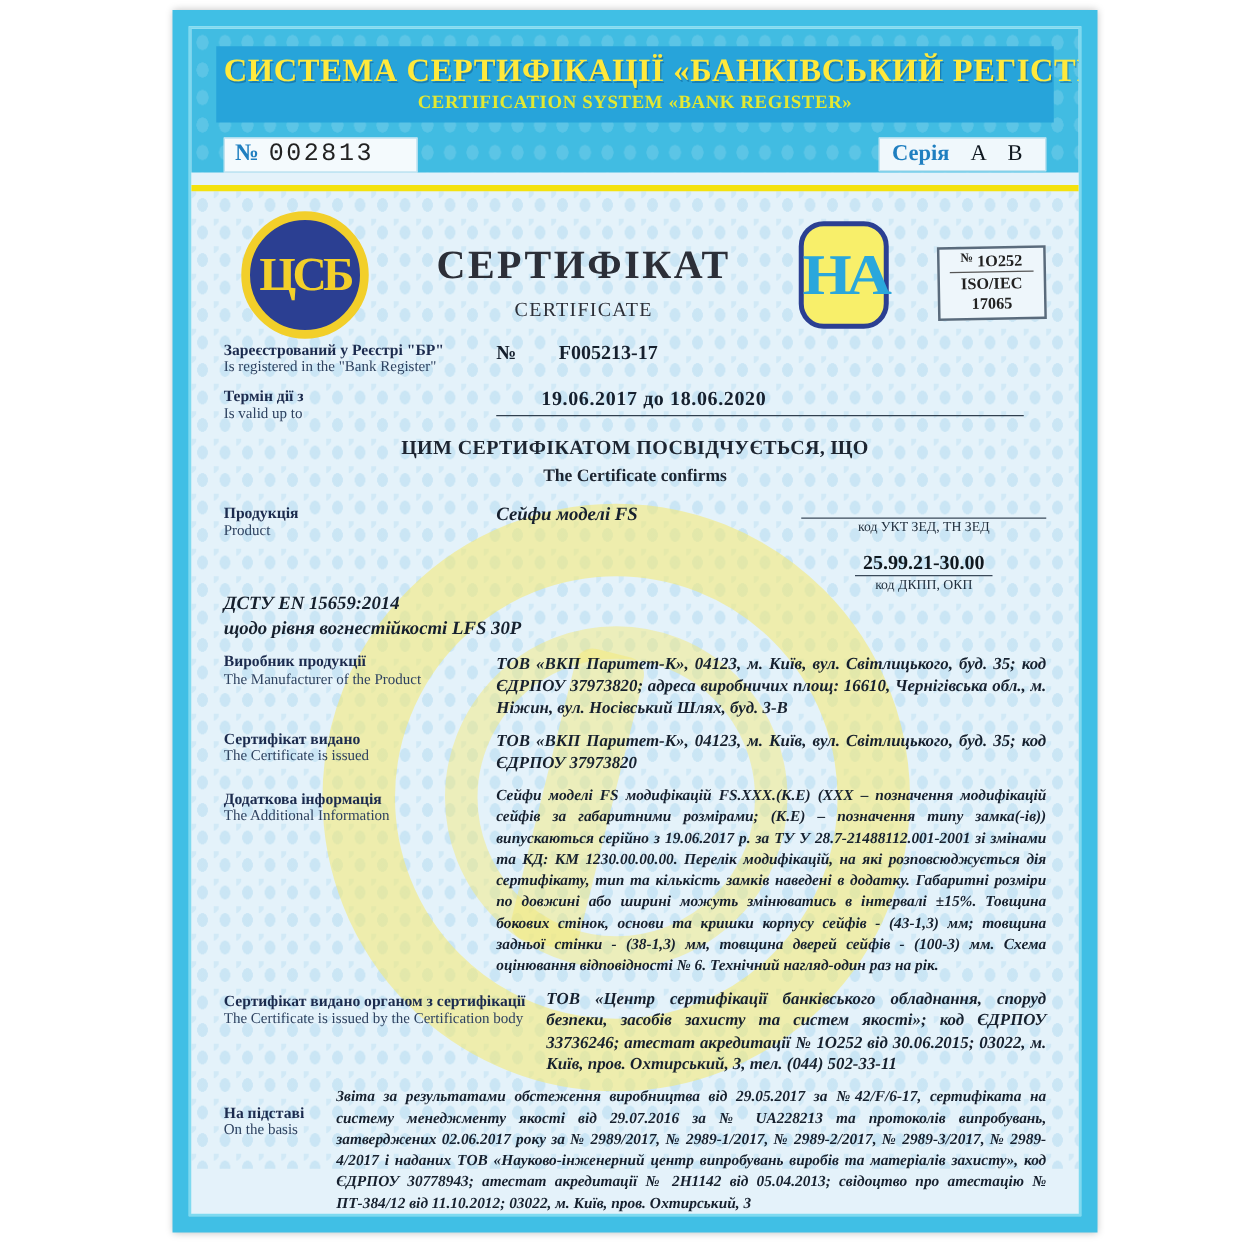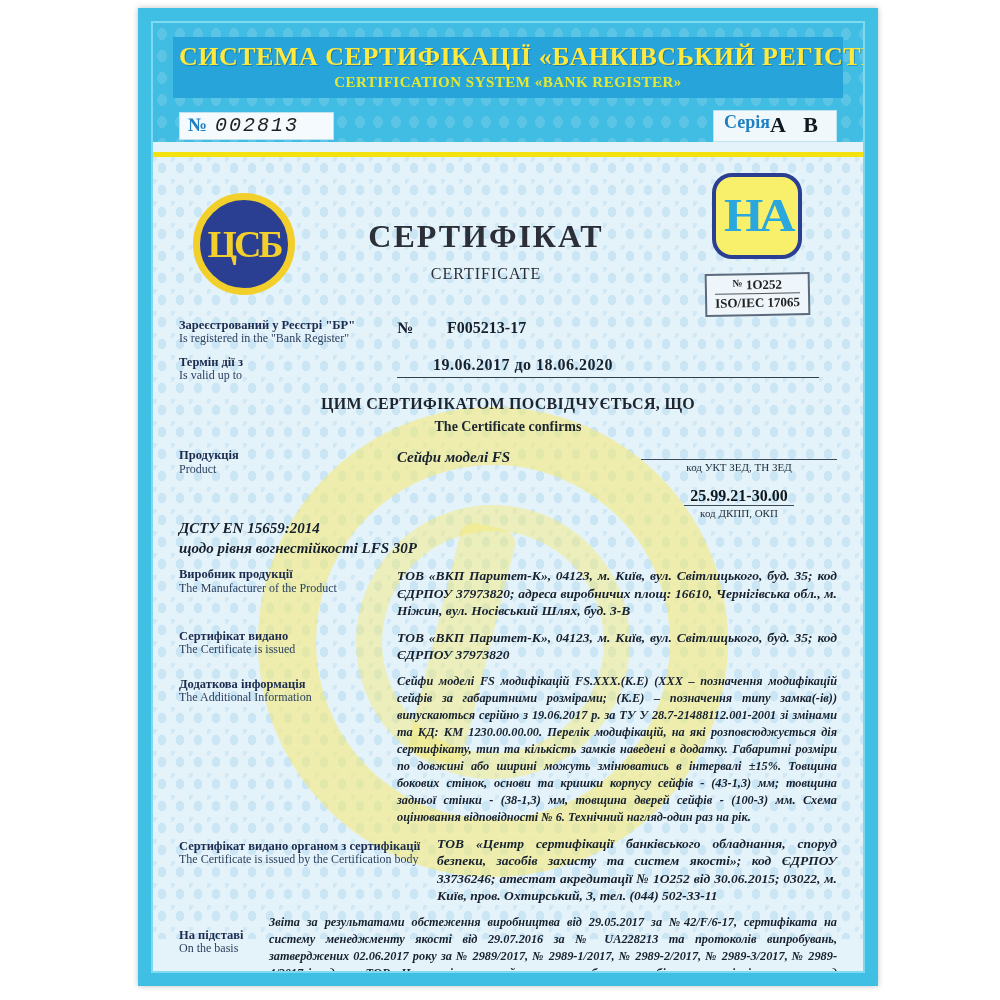--- a/index.html
+++ b/index.html
@@ -20,24 +20,24 @@
   .header{background:#41bce2;padding:14px 20px 0 20px;
         background-image:radial-gradient(ellipse 8px 10px at 9px 11px, rgba(255,255,255,.14) 58%, transparent 62%);
         background-size:18px 22px;}
   .title-band{background:#27a4da;text-align:center;padding:5px 6px 7px 6px;}
   .title-uk{color:#ffe93c;font-weight:bold;font-size:26px;letter-spacing:.5px;line-height:1.15;
         text-shadow:1px 1px 0 rgba(0,60,110,.35);white-space:nowrap;}
   .title-en{color:#e3e832;font-weight:bold;font-size:15px;letter-spacing:.5px;margin-top:2px;}
   .serial-row{display:flex;justify-content:space-between;align-items:center;margin:12px 6px 10px 6px;}
   .serial-box{background:#f4fafd;border:1px solid #bfe2ef;padding:1px 34px 2px 8px;display:flex;align-items:baseline;gap:8px;}
   .serial-no-sign{color:#1f7fc0;font-size:19px;font-weight:bold;}
-  .serial-digits{font-family:"Liberation Mono",monospace;font-size:20px;color:#222;letter-spacing:2px;font-style:italic;}
-  .series-box{background:#f0f8fc;border:1px solid #bfe2ef;padding:1px 12px 3px 10px;display:flex;align-items:flex-start;gap:0;}
+  .serial-digits{font-family:"Liberation Mono",monospace;font-size:20px;color:#222;letter-spacing:2px;}
+  .series-box{background:#f0f8fc;border:1px solid #bfe2ef;padding:1px 12px 3px 10px;display:flex;align-items:flex-end;gap:17px;}
   .series-label{color:#1f7fc0;font-size:18px;font-weight:bold;}
-  .series-value{color:#101820;font-size:22px;font-weight:bold;letter-spacing:6px;}
+  .series-value{color:#101820;font-size:18px;font-weight:normal;letter-spacing:6px;}
   .yellow-line{height:5px;background:#f4e20e;}
 
   
   .bodyarea{position:relative;padding:12px 26px 0 26px;height:782px;}
 
   
   .watermark-csb{position:absolute;left:105px;top:250px;width:470px;height:470px;border-radius:50%;
         border:58px solid rgba(246,233,110,.55);z-index:0;}
   .watermark-csb::before{content:"";position:absolute;left:40px;top:40px;right:40px;bottom:40px;
         border-radius:50%;border:26px solid rgba(246,233,110,.45);}
@@ -46,21 +46,21 @@
   .zcontent{position:relative;z-index:2;}
 
   
   .logo-row{display:flex;align-items:center;margin-top:4px;}
   .csb-logo{width:102px;height:102px;border-radius:50%;background:#2b3f92;border:7px solid #f2cf2a;
         display:flex;align-items:center;justify-content:center;flex:0 0 auto;margin-left:14px;}
   .csb-logo span{color:#f2cf2a;font-weight:bold;font-size:38px;letter-spacing:-3px;font-family:"Liberation Serif",serif;}
   .cert-title{flex:1;text-align:center;padding-top:12px;}
   .cert-title .uk{font-size:32px;font-weight:bold;letter-spacing:2px;color:#2c2f38;}
   .cert-title .en{font-size:16px;font-weight:normal;letter-spacing:1px;color:#2c2f38;margin-top:10px;}
-  .right-logos{flex:0 0 160px;display:flex;flex-direction:column;align-items:center;}
+  .right-logos{flex:0 0 160px;display:flex;align-items:center;gap:39px;}
   .na-logo{width:90px;height:86px;background:#f8ef6a;border:4px solid #2b3f92;border-radius:20px;
         display:flex;align-items:center;justify-content:center;}
   .na-logo span{color:#2aa7dc;font-weight:bold;font-size:46px;letter-spacing:-4px;transform:scaleX(1.1);}
   .iso-box{margin-top:14px;border:2px solid #5a6b7c;background:#eef6fb;padding:2px 8px 3px 8px;text-align:center;
         transform:rotate(-1deg);}
   .iso-no{font-size:13px;font-weight:bold;color:#222;border-bottom:1px solid #555;}
   .iso-no .sign{font-size:10px;vertical-align:top;}
   .iso-std{font-size:13px;font-weight:bold;color:#222;margin-top:1px;}
 
   

